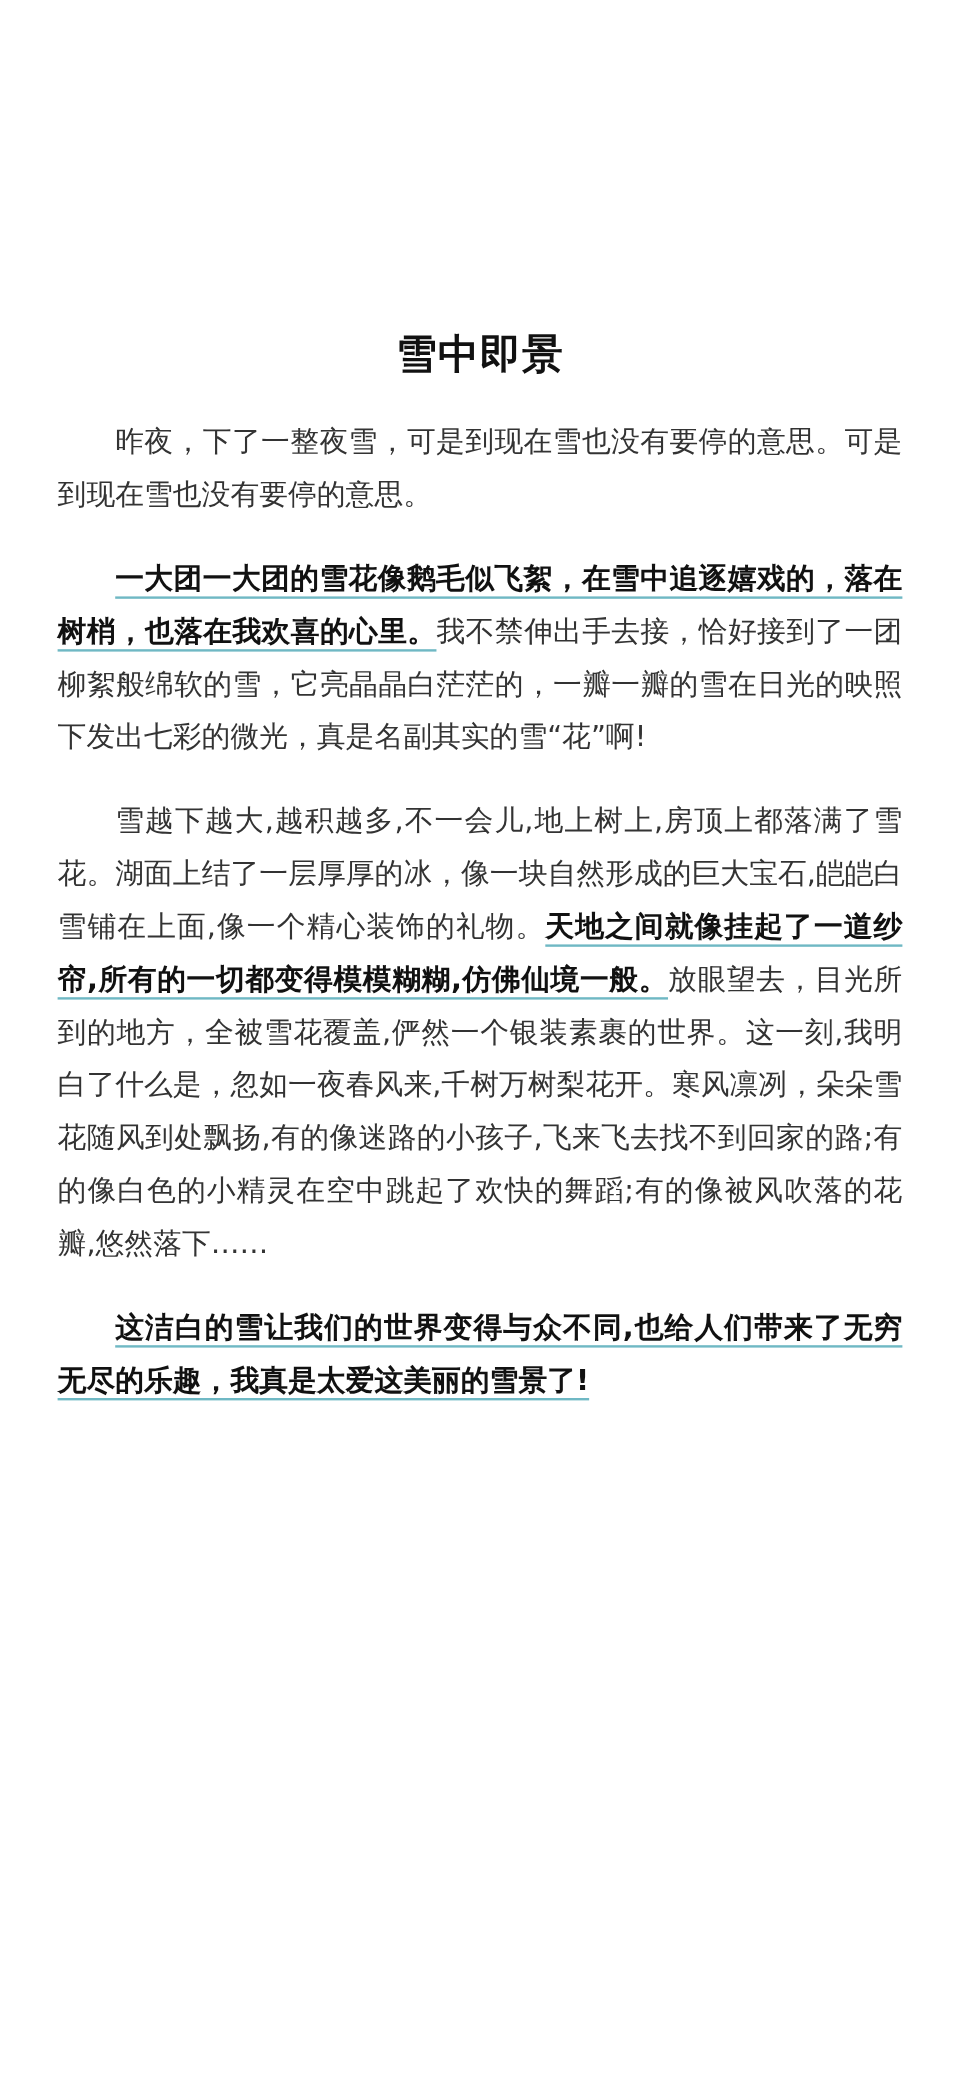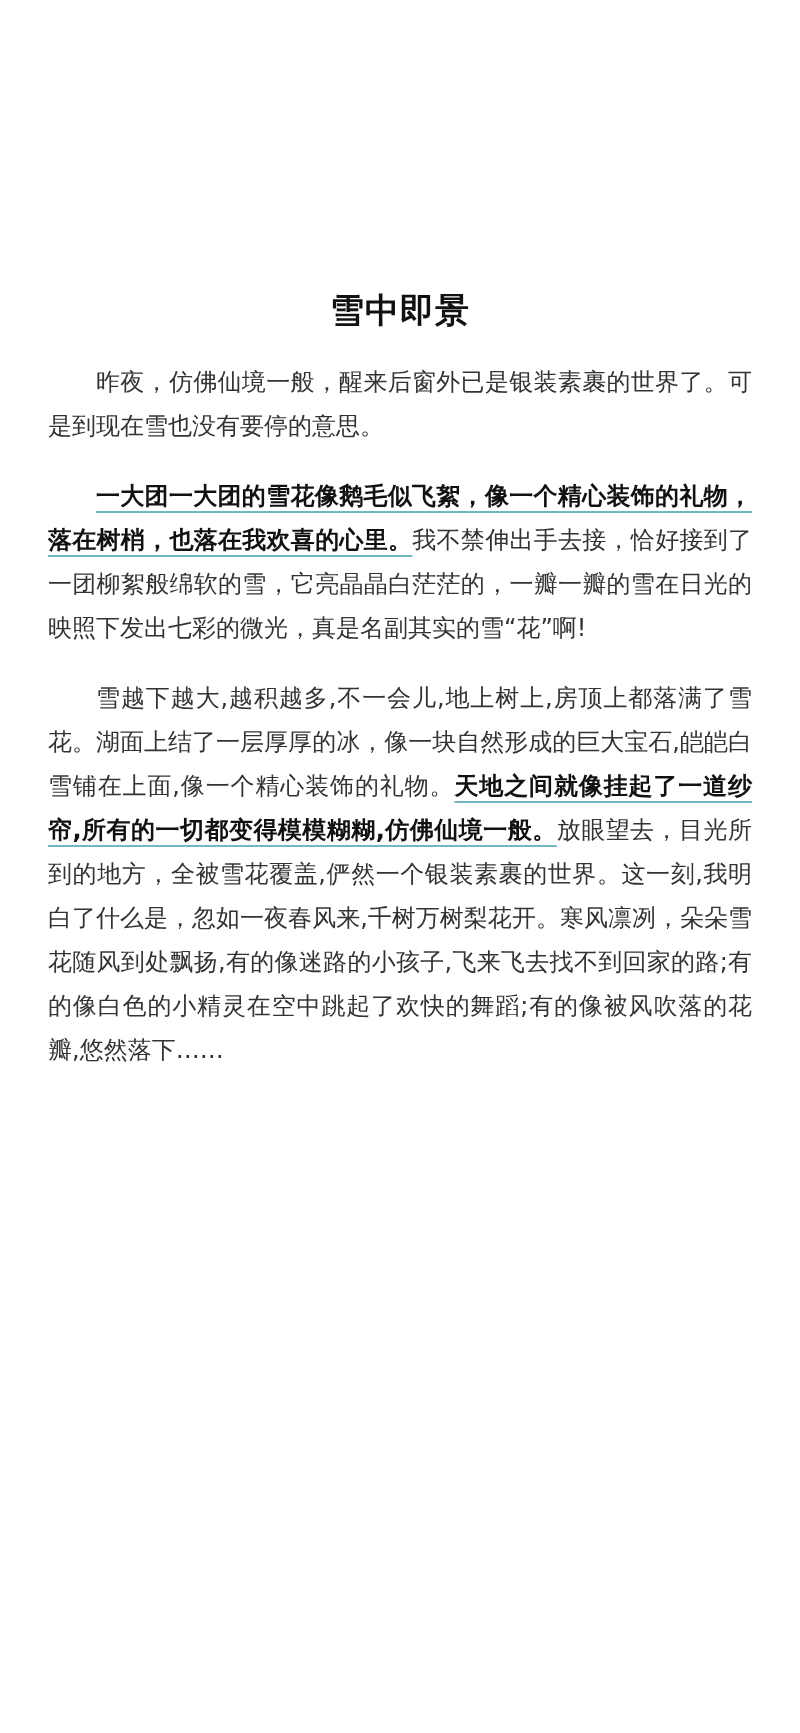--- a/index.html
+++ b/index.html
@@ -11,21 +11,21 @@
       width: 800px;
       height: 1733px;
       position: relative;
       overflow: hidden;
       font-family: "DejaVu Sans", "Liberation Sans", sans-serif;
       color: #2a2a2a;
     }
     .doc {
       position: absolute;
       left: 48px;
-      top: 282px;
+      top: 268px;
       width: 704px;
     }
     .title {
       text-align: center;
       font-size: 34px;
       font-weight: bold;
       color: #111;
       letter-spacing: 1px;
       margin: 0 0 22px 0;
       line-height: 56px;
@@ -48,25 +48,28 @@
       text-underline-offset: 7px;
     }
   </style>
 </head>
 <body>
 
 <div class="doc">
   <h1 class="title">雪中即景</h1>
 
   <p class="para">
-    <span>昨夜，仿佛仙境一般，醒来后窗外已是银装素裹的世界了。可是到现在雪也没有要停的意思。</span>
+    <span>昨夜，下了一整夜雪，可是到现在雪也没有要停的意思。可是到现在雪也没有要停的意思。</span>
   </p>
 
   <p class="para">
-    <span class="hl">一大团一大团的雪花像鹅毛似飞絮，像一个精心装饰的礼物，落在树梢，也落在我欢喜的心里。</span><span>我不禁伸出手去接，恰好接到了一团柳絮般绵软的雪，它亮晶晶白茫茫的，一瓣一瓣的雪在日光的映照下发出七彩的微光，真是名副其实的雪“花”啊!</span>
+    <span class="hl">一大团一大团的雪花像鹅毛似飞絮，在雪中追逐嬉戏的，落在树梢，也落在我欢喜的心里。</span><span>我不禁伸出手去接，恰好接到了一团柳絮般绵软的雪，它亮晶晶白茫茫的，一瓣一瓣的雪在日光的映照下发出七彩的微光，真是名副其实的雪“花”啊!</span>
   </p>
 
   <p class="para">
     <span>雪越下越大,越积越多,不一会儿,地上树上,房顶上都落满了雪花。湖面上结了一层厚厚的冰，像一块自然形成的巨大宝石,皑皑白雪铺在上面,像一个精心装饰的礼物。</span><span class="hl">天地之间就像挂起了一道纱帘,所有的一切都变得模模糊糊,仿佛仙境一般。</span><span>放眼望去，目光所到的地方，全被雪花覆盖,俨然一个银装素裹的世界。这一刻,我明白了什么是，忽如一夜春风来,千树万树梨花开。寒风凛冽，朵朵雪花随风到处飘扬,有的像迷路的小孩子,飞来飞去找不到回家的路;有的像白色的小精灵在空中跳起了欢快的舞蹈;有的像被风吹落的花瓣,悠然落下……</span>
   </p>
 
 
+  <p class="para">
+    <span class="hl">这洁白的雪让我们的世界变得与众不同,也给人们带来了无穷无尽的乐趣，我真是太爱这美丽的雪景了!</span>
+  </p>
 </div>
 
 </body></html>

